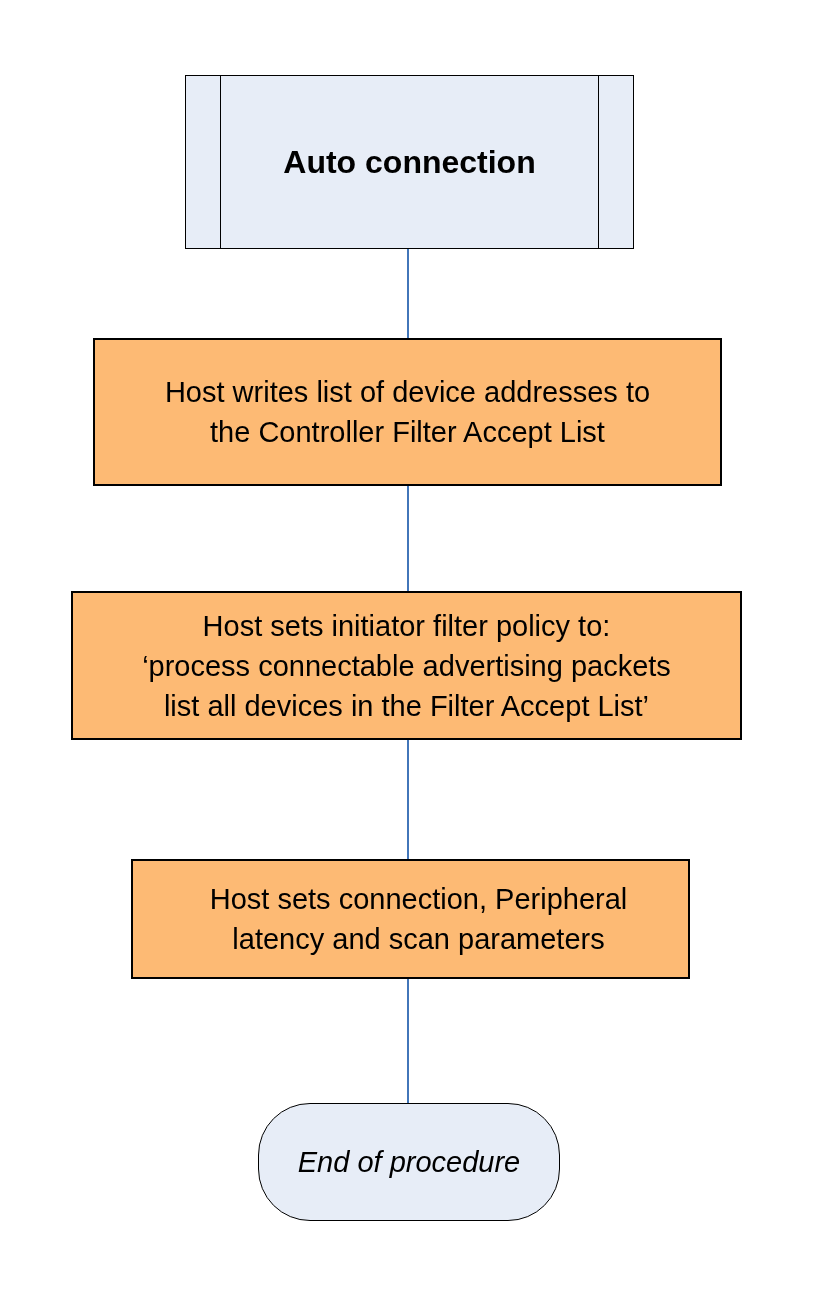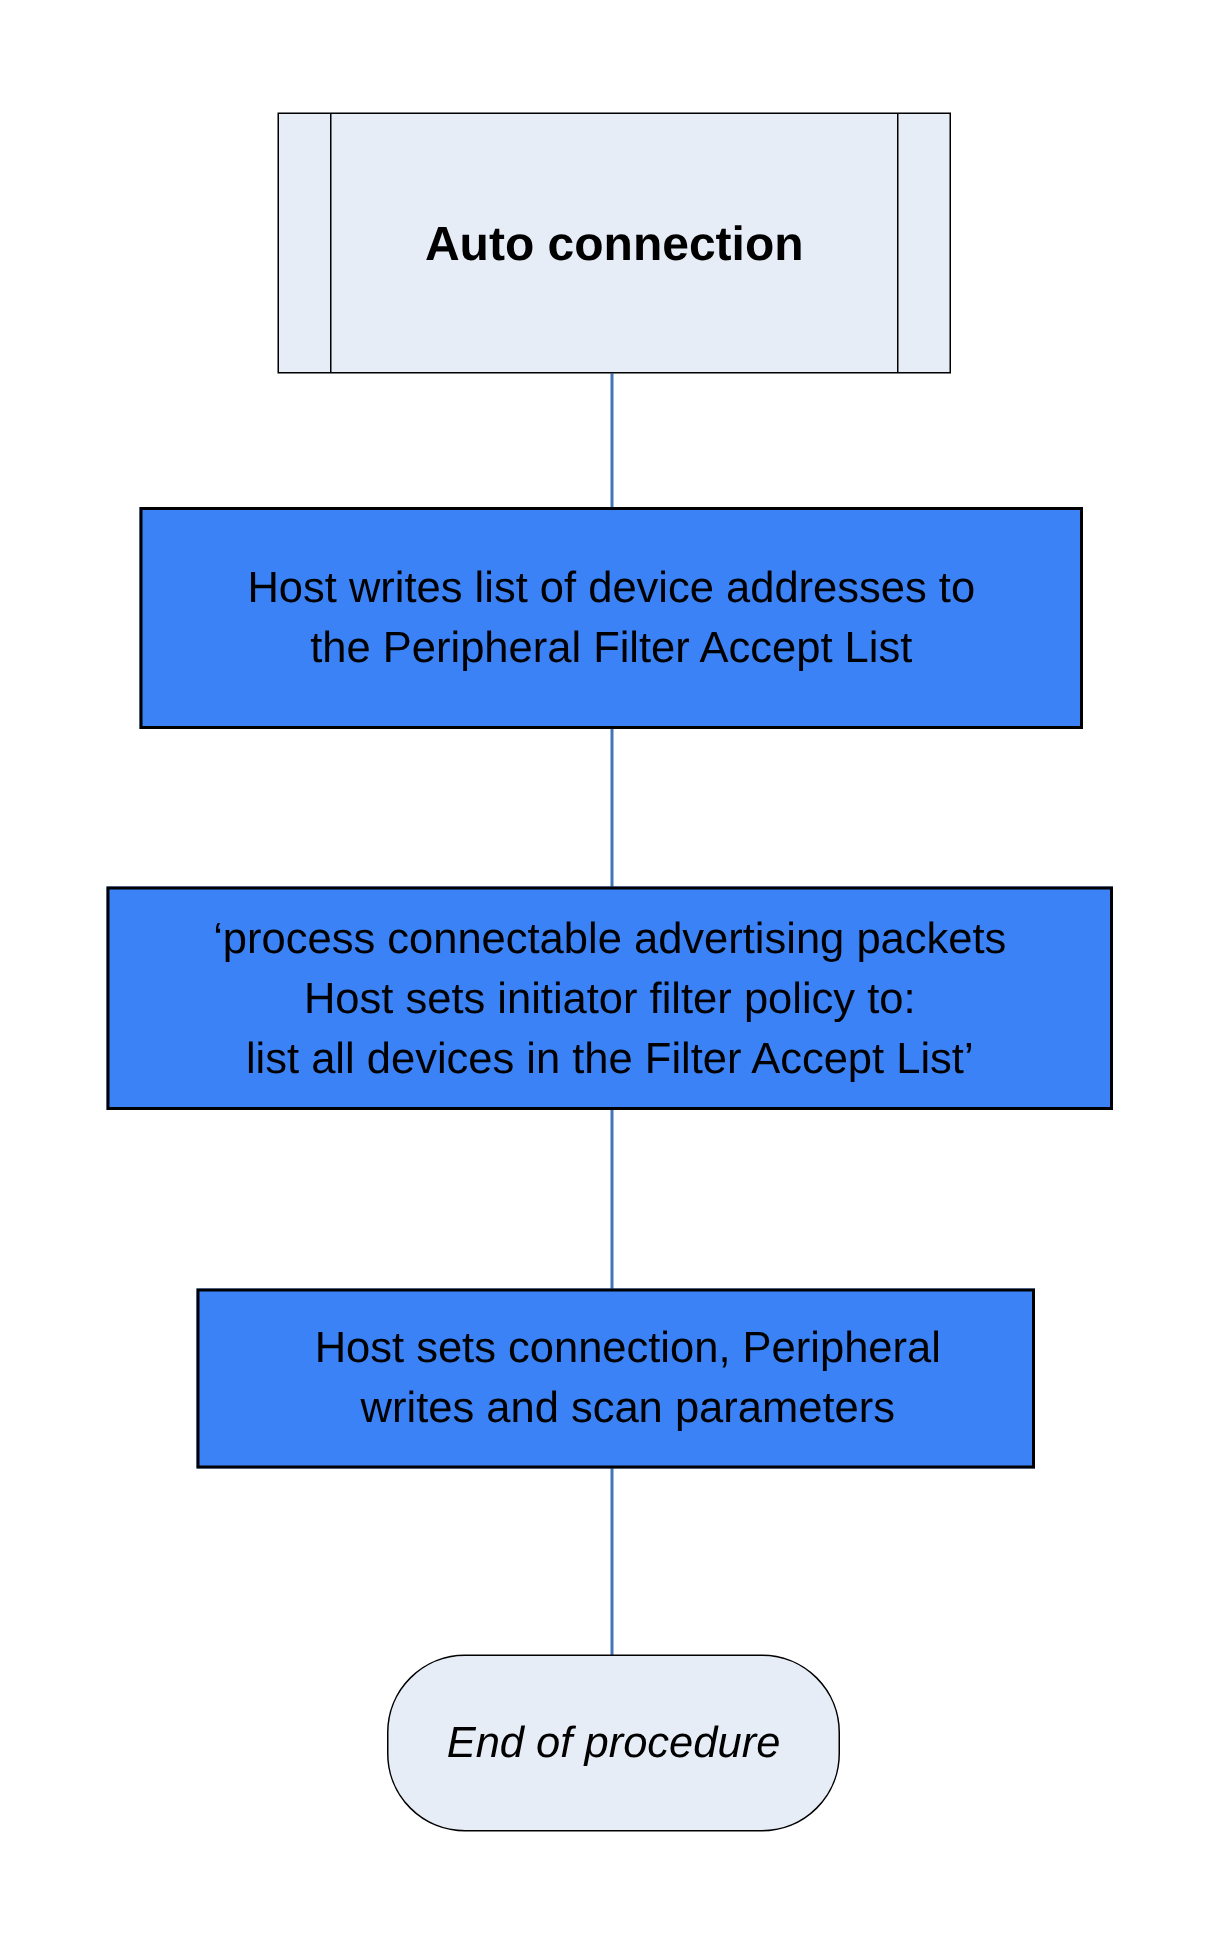--- a/index.html
+++ b/index.html
@@ -23,21 +23,21 @@
     overflow: hidden;
   }
   .node {
     position: absolute;
     z-index: 1;
     display: flex;
     flex-direction: column;
     justify-content: center;
     align-items: center;
     text-align: center;
-    background: #3b82f6;
+    background: #fdba74;
     border: 2px solid var(--node-border);
     font-size: 29px;
     line-height: 40px;
     white-space: nowrap;
   }
   .node > div { white-space: nowrap; }
 
   
   .node.predefined {
     left: 185px; top: 75px; width: 449px; height: 174px;
@@ -91,36 +91,36 @@
   <div class="node predefined">
     <div class="side-bar left"></div>
     <div class="side-bar right"></div>
     <div class="bold-line">Auto connection</div>
   </div>
 
   <div class="connector c1"></div>
 
   <div class="node p1">
     <div>Host writes list of device addresses to</div>
-    <div>the Peripheral Filter Accept List</div>
+    <div>the Controller Filter Accept List</div>
   </div>
 
   <div class="connector c2"></div>
 
   <div class="node p2">
+    <div>Host sets initiator filter policy to:</div>
     <div>‘process connectable advertising packets</div>
-    <div>Host sets initiator filter policy to:</div>
     <div>list all devices in the Filter Accept List’</div>
   </div>
 
   <div class="connector c3"></div>
 
   <div class="node p3">
     <div>Host sets connection, Peripheral</div>
-    <div>writes and scan parameters</div>
+    <div>latency and scan parameters</div>
   </div>
 
   <div class="connector c4"></div>
 
   <div class="node terminator">
     <div>End of procedure</div>
   </div>
 
 </div>
 

